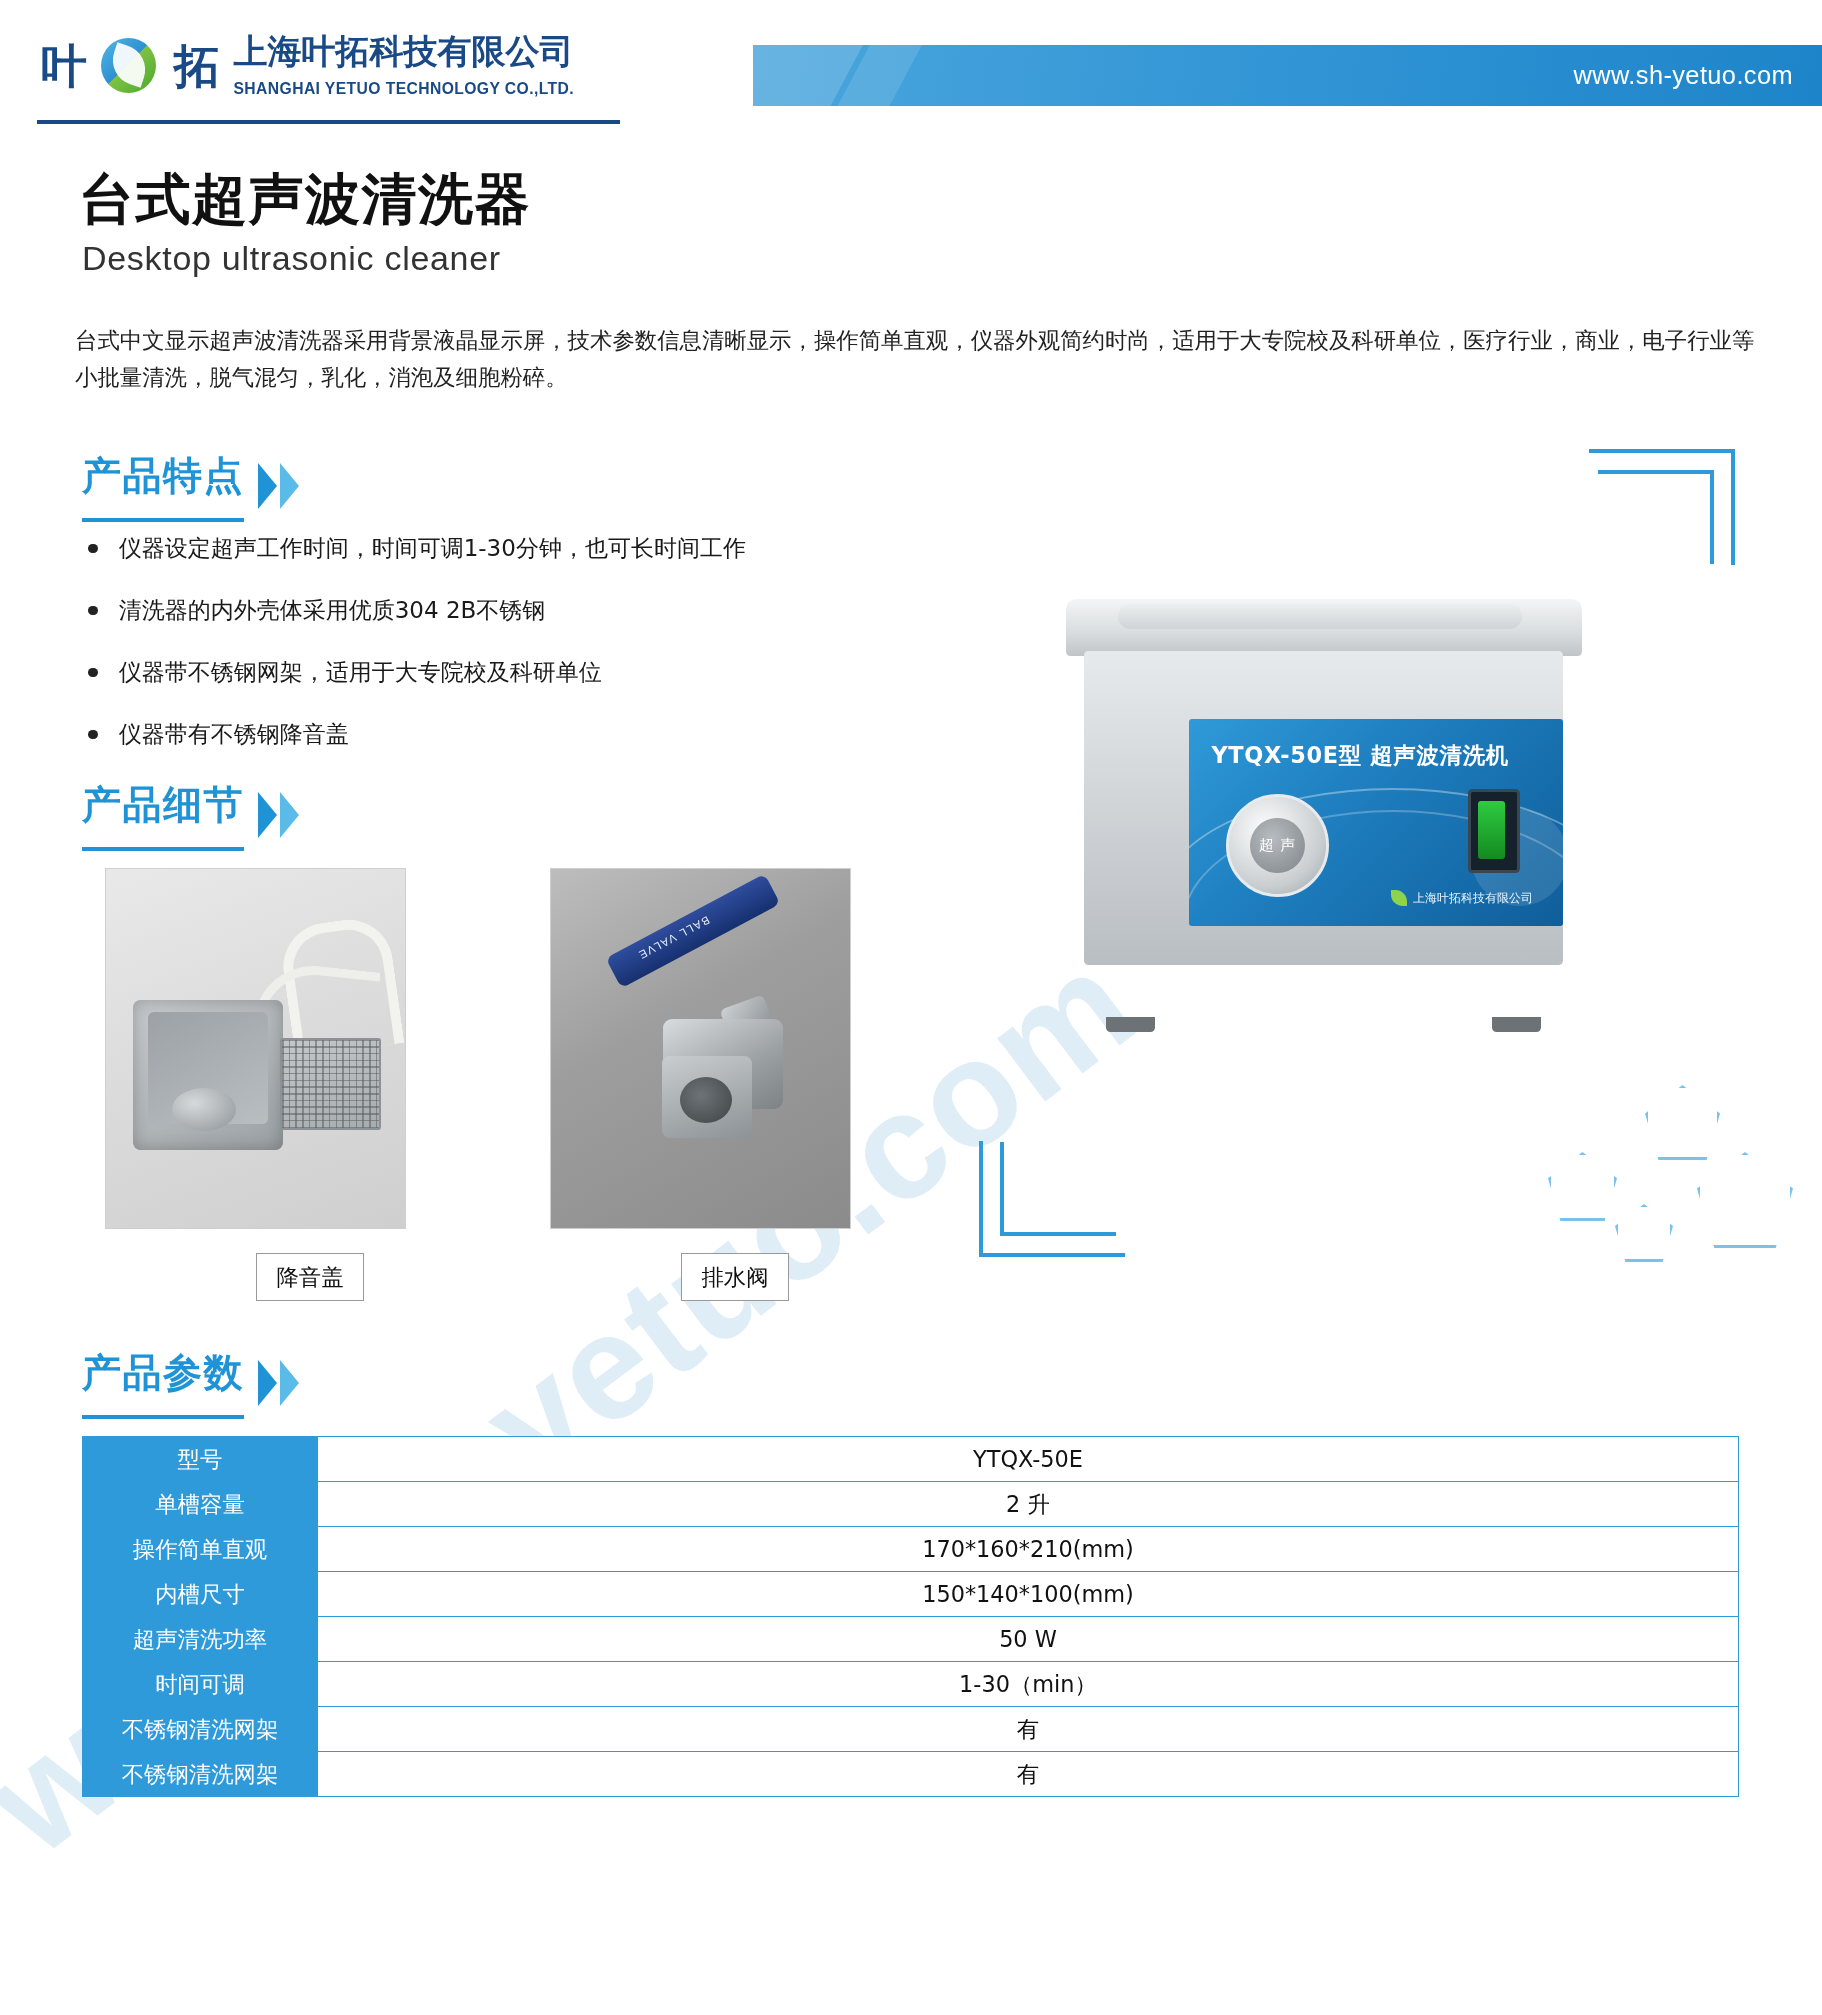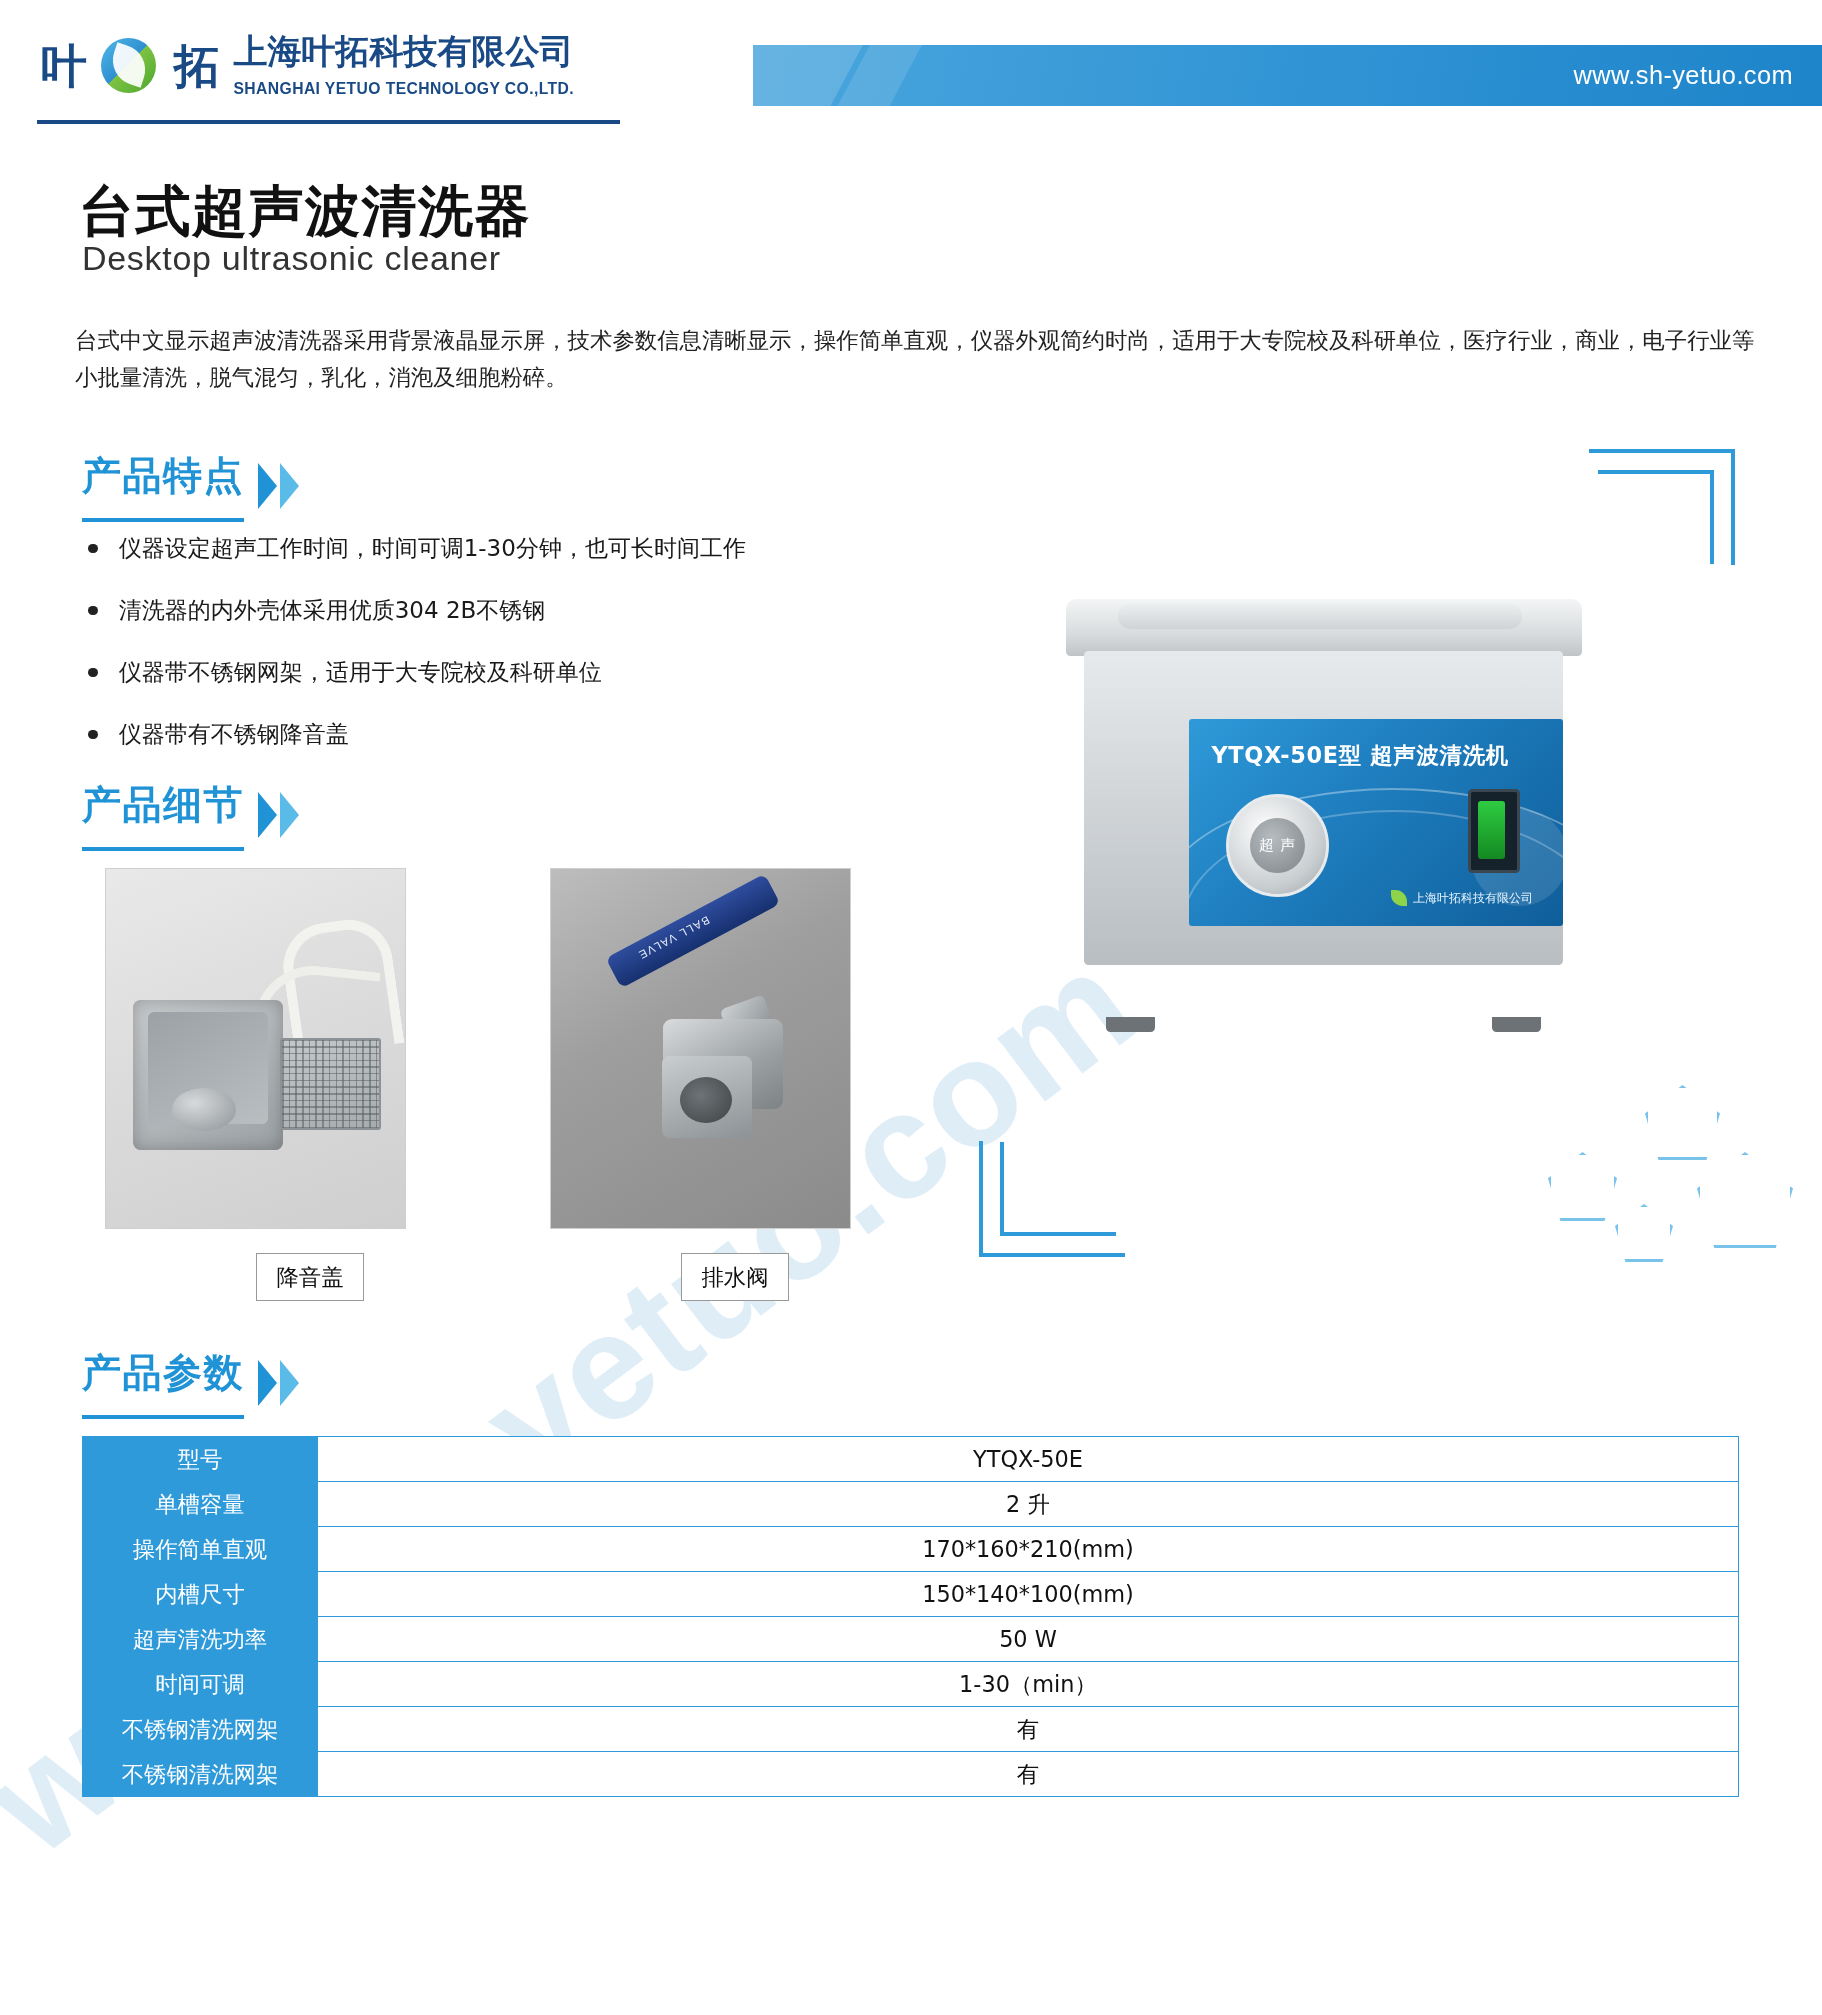--- a/index.html
+++ b/index.html
@@ -144,21 +144,20 @@
   
   .title-cn {
     position: absolute;
     left: 79px; top: 163px;
     font-family: Liberation Serif, serif;
     font-size: 55px;
     font-weight: 700;
     color: #111;
     letter-spacing: 1.5px;
     z-index: 20;
-    margin-top: 12px;
   }
   .title-en {
     position: absolute;
     left: 82px; top: 239px;
     font-family: "Liberation Sans", sans-serif;
     font-size: 34px;
     color: #333;
     letter-spacing: 0.7px;
     z-index: 20;
   }

